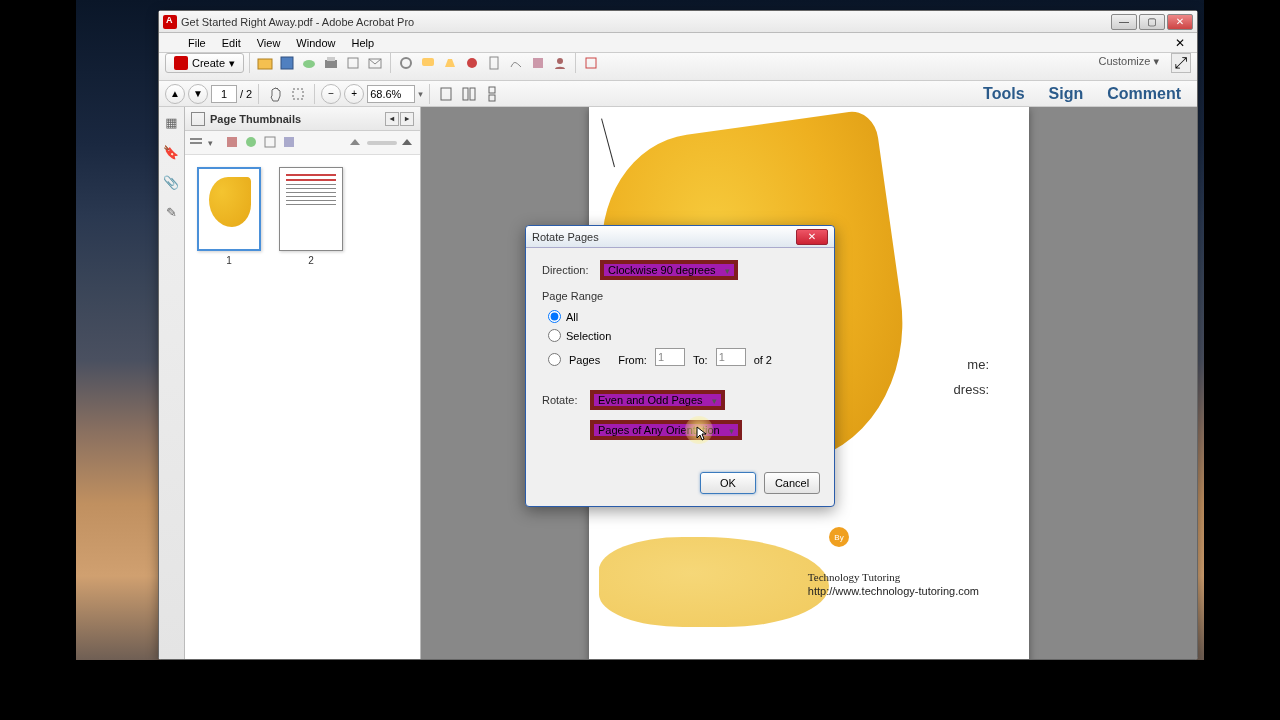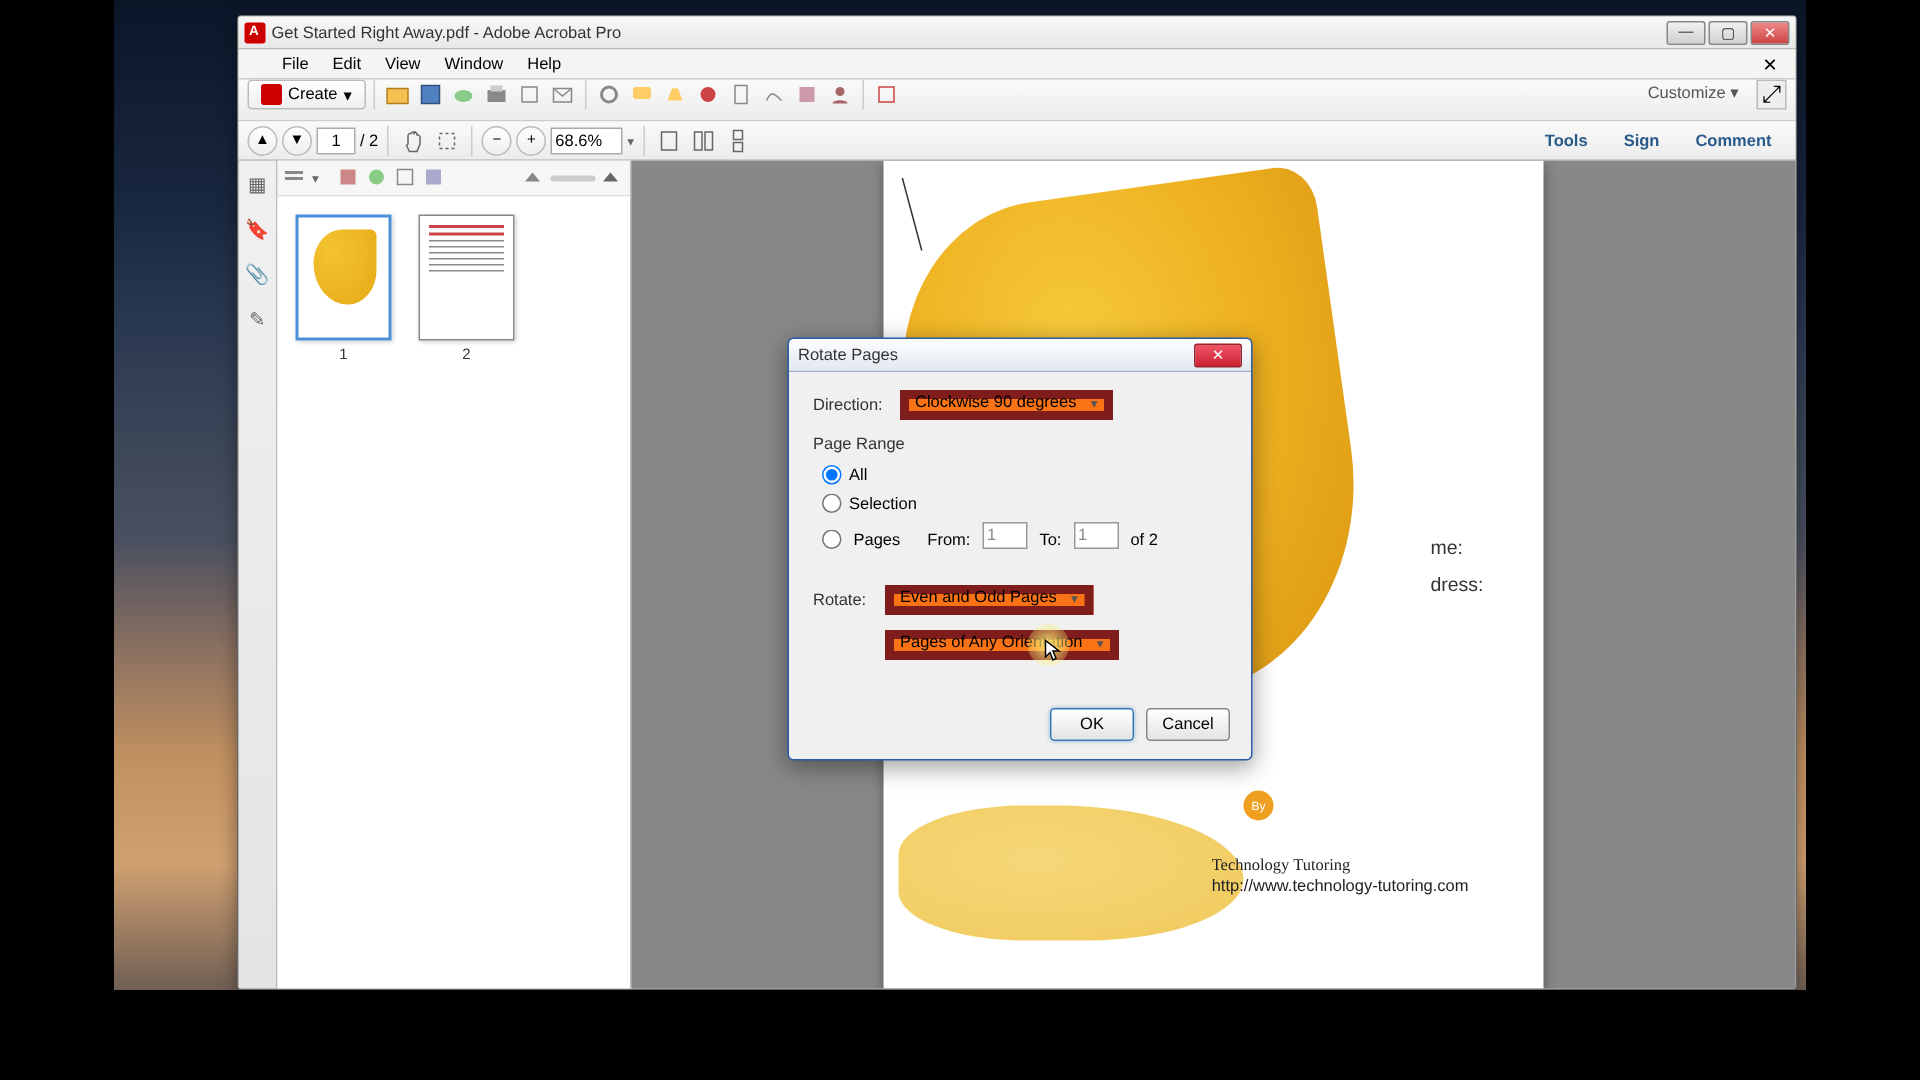--- a/index.html
+++ b/index.html
@@ -23,21 +23,21 @@
 .create-btn { display: flex; align-items: center; gap: 4px; padding: 2px 8px; border: 1px solid #bbb; background: linear-gradient(180deg, #fff, #eee); border-radius: 3px; font-size: 11px; cursor: pointer; }
 .create-btn .pdf-red { width: 14px; height: 14px; background: #c00; border-radius: 2px; }
 .tb-icon { width: 20px; height: 20px; display: inline-flex; align-items: center; justify-content: center; cursor: pointer; border-radius: 2px; }
 .tb-sep { width: 1px; height: 20px; background: #ccc; margin: 0 3px; }
 .customize { margin-left: auto; font-size: 11px; color: #555; padding: 2px 6px; cursor: pointer; }
 .expand-btn { width: 20px; height: 20px; border: 1px solid #bbb; background: #eee; margin-left: 4px; cursor: pointer; display: flex; align-items: center; justify-content: center; }
 .toolbar2 { height: 26px; background: linear-gradient(180deg, #fafafa, #ececec); border-bottom: 1px solid #ccc; display: flex; align-items: center; padding: 0 6px; gap: 3px; font-size: 11px; }
 .nav-btn { width: 20px; height: 20px; border: 1px solid #bbb; background: linear-gradient(180deg, #fff, #eee); border-radius: 10px; display: flex; align-items: center; justify-content: center; cursor: pointer; font-size: 10px; }
 .page-input { width: 26px; height: 18px; border: 1px solid #aaa; text-align: center; font-size: 11px; }
 .zoom-input { width: 48px; height: 18px; border: 1px solid #aaa; font-size: 11px; padding: 0 2px; }
-.right-tools { margin-left: auto; display: flex; gap: 4px; font-size: 11px; }
+.right-tools { margin-left: auto; display: flex; gap: 4px; font-size: 16px; }
 .right-tools span { padding: 3px 10px; color: #2a5a8a; cursor: pointer; font-weight: 600; }
 .content { flex: 1; display: flex; background: #999; overflow: hidden; }
 .left-rail { width: 26px; background: linear-gradient(180deg, #f0f0f0, #e4e4e4); border-right: 1px solid #bbb; display: flex; flex-direction: column; align-items: center; padding-top: 6px; gap: 12px; }
 .rail-icon { width: 18px; height: 18px; cursor: pointer; display: flex; align-items: center; justify-content: center; color: #666; font-size: 13px; }
 .thumb-panel { width: 236px; background: #fff; border-right: 1px solid #bbb; display: flex; flex-direction: column; }
 .thumb-header { height: 24px; background: linear-gradient(180deg, #f8f8f8, #e8e8e8); border-bottom: 1px solid #ccc; display: flex; align-items: center; padding: 0 6px; font-size: 11px; font-weight: bold; color: #333; }
 .thumb-header .ph-icon { width: 14px; height: 14px; border: 1px solid #888; margin-right: 5px; }
 .thumb-header .nav-sm { margin-left: auto; display: flex; gap: 1px; }
 .thumb-header .nav-sm div { width: 14px; height: 14px; border: 1px solid #aaa; background: #f0f0f0; font-size: 8px; display: flex; align-items: center; justify-content: center; cursor: pointer; }
 .thumb-tools { height: 24px; background: #f6f6f6; border-bottom: 1px solid #ddd; display: flex; align-items: center; padding: 0 4px; gap: 3px; }
@@ -53,30 +53,30 @@
 .doc-lines div:nth-child(n+3) { background: #888; height: 1px; }
 .main-view { flex: 1; background: #888; display: flex; justify-content: center; align-items: flex-start; overflow: hidden; padding-top: 0; }
 .page { width: 440px; height: 560px; background: #fff; box-shadow: 0 2px 8px rgba(0,0,0,0.4); position: relative; margin-top: 0; }
 .butterfly-lg { position: absolute; left: 20px; top: 20px; width: 290px; height: 340px; background: radial-gradient(ellipse at 40% 30%, #f6ca3c 0%, #eeb020 50%, #d89510 100%); border-radius: 40% 10% 50% 65%; transform: rotate(-8deg); }
 .antenna { position: absolute; left: 25px; top: 10px; width: 1px; height: 50px; background: #333; transform-origin: bottom; transform: rotate(-15deg); }
 .blob-bottom { position: absolute; left: 10px; bottom: 40px; width: 230px; height: 90px; background: radial-gradient(ellipse at 40% 40%, #f4d060, #eec040); border-radius: 40% 60% 50% 40%; opacity: 0.85; }
 .by-circle { position: absolute; right: 180px; bottom: 120px; width: 20px; height: 20px; background: #f0a020; border-radius: 50%; color: #fff; font-size: 8px; display: flex; align-items: center; justify-content: center; }
 .footer-text { position: absolute; right: 50px; bottom: 70px; font-size: 11px; color: #222; text-align: left; }
 .footer-text div:first-child { font-family: serif; margin-bottom: 2px; }
 .side-text { position: absolute; right: 40px; top: 250px; font-size: 13px; color: #333; }
-.side-text div { margin-bottom: 10px; }
+.side-text div { margin-bottom: 10px; text-align: right; }
 
 .dialog { position: absolute; left: 525px; top: 225px; width: 310px; background: #f0f0f0; border: 1px solid #2a5caa; border-radius: 4px; box-shadow: 0 4px 16px rgba(0,0,0,0.4); font-size: 11px; }
 .dialog-title { height: 22px; background: linear-gradient(180deg, #fff, #e0e8f0); border-bottom: 1px solid #aac; display: flex; align-items: center; padding: 0 6px; border-radius: 4px 4px 0 0; gap: 20px; }
 .dialog-title span { flex: 1; color: #333; }
 .dialog-close { width: 32px; height: 16px; background: linear-gradient(180deg, #e56, #c23); border: 1px solid #923; border-radius: 2px; color: #fff; font-size: 10px; display: flex; align-items: center; justify-content: center; cursor: pointer; }
 .dialog-body { padding: 12px 16px; }
 .dlg-row { display: flex; align-items: center; gap: 8px; margin-bottom: 10px; }
 .dlg-label { width: 50px; color: #333; }
-.dlg-select { flex: 0 0 auto; height: 20px; border: 6px solid #7f1d1d; background: #f97316; padding: 0 18px 0 4px; font-size: 11px; position: relative; display: inline-flex; align-items: flex-end; min-width: 110px; cursor: pointer; }
+.dlg-select { flex: 0 0 auto; height: 20px; border: 4px solid #7f1d1d; background: #a21caf; padding: 0 18px 0 4px; font-size: 11px; position: relative; display: inline-flex; align-items: flex-end; min-width: 110px; cursor: pointer; }
 .dlg-select::after { content: "▾"; position: absolute; right: 4px; color: #555; font-size: 9px; }
 .fieldset-label { color: #333; margin: 6px 0 8px 0; }
 .radio-row { display: flex; align-items: center; gap: 5px; margin: 6px 0 6px 6px; }
 .radio-row input { margin: 0; }
 .radio-row.pages { gap: 8px; align-items: flex-end; }
 .sm-input { width: 30px; height: 18px; border: 1px solid #999; background: #fff; font-size: 11px; padding: 0 2px; color: #888; }
 .highlight { background: radial-gradient(circle, rgba(255,240,120,0.9), rgba(255,240,120,0)); border-radius: 50%; position: absolute; width: 28px; height: 28px; pointer-events: none; }
 .dlg-buttons { display: flex; justify-content: flex-end; gap: 8px; padding: 10px 14px 12px; }
 .dlg-btn { min-width: 56px; height: 22px; border: 1px solid #888; background: linear-gradient(180deg, #fff, #e4e4e4); border-radius: 3px; font-size: 11px; cursor: pointer; }
 .dlg-btn.primary { border: 1px solid #3a7abd; box-shadow: 0 0 3px rgba(58,122,189,0.6); }
@@ -249,20 +249,28 @@
 
   <div class="content">
     <div class="left-rail">
       <div class="rail-icon">▦</div>
       <div class="rail-icon">🔖</div>
       <div class="rail-icon">📎</div>
       <div class="rail-icon">✎</div>
     </div>
 
     <div class="thumb-panel">
+      <div class="thumb-header">
+        <span class="ph-icon"></span>
+        <span>Page Thumbnails</span>
+        <div class="nav-sm">
+          <div>◂</div>
+          <div>▸</div>
+        </div>
+      </div>
       <div class="thumb-tools">
         <div class="tt-icon">
             <svg width="14" height="14">
               <rect x="1" y="3" width="12" height="2" fill="#888"></rect>
               <rect x="1" y="7" width="12" height="2" fill="#888"></rect>
             </svg>
           </div>
         <span style="font-size:9px;color:#666">▾</span>
         <div style="flex:0 0 6px"></div>
         <div class="tt-icon">

